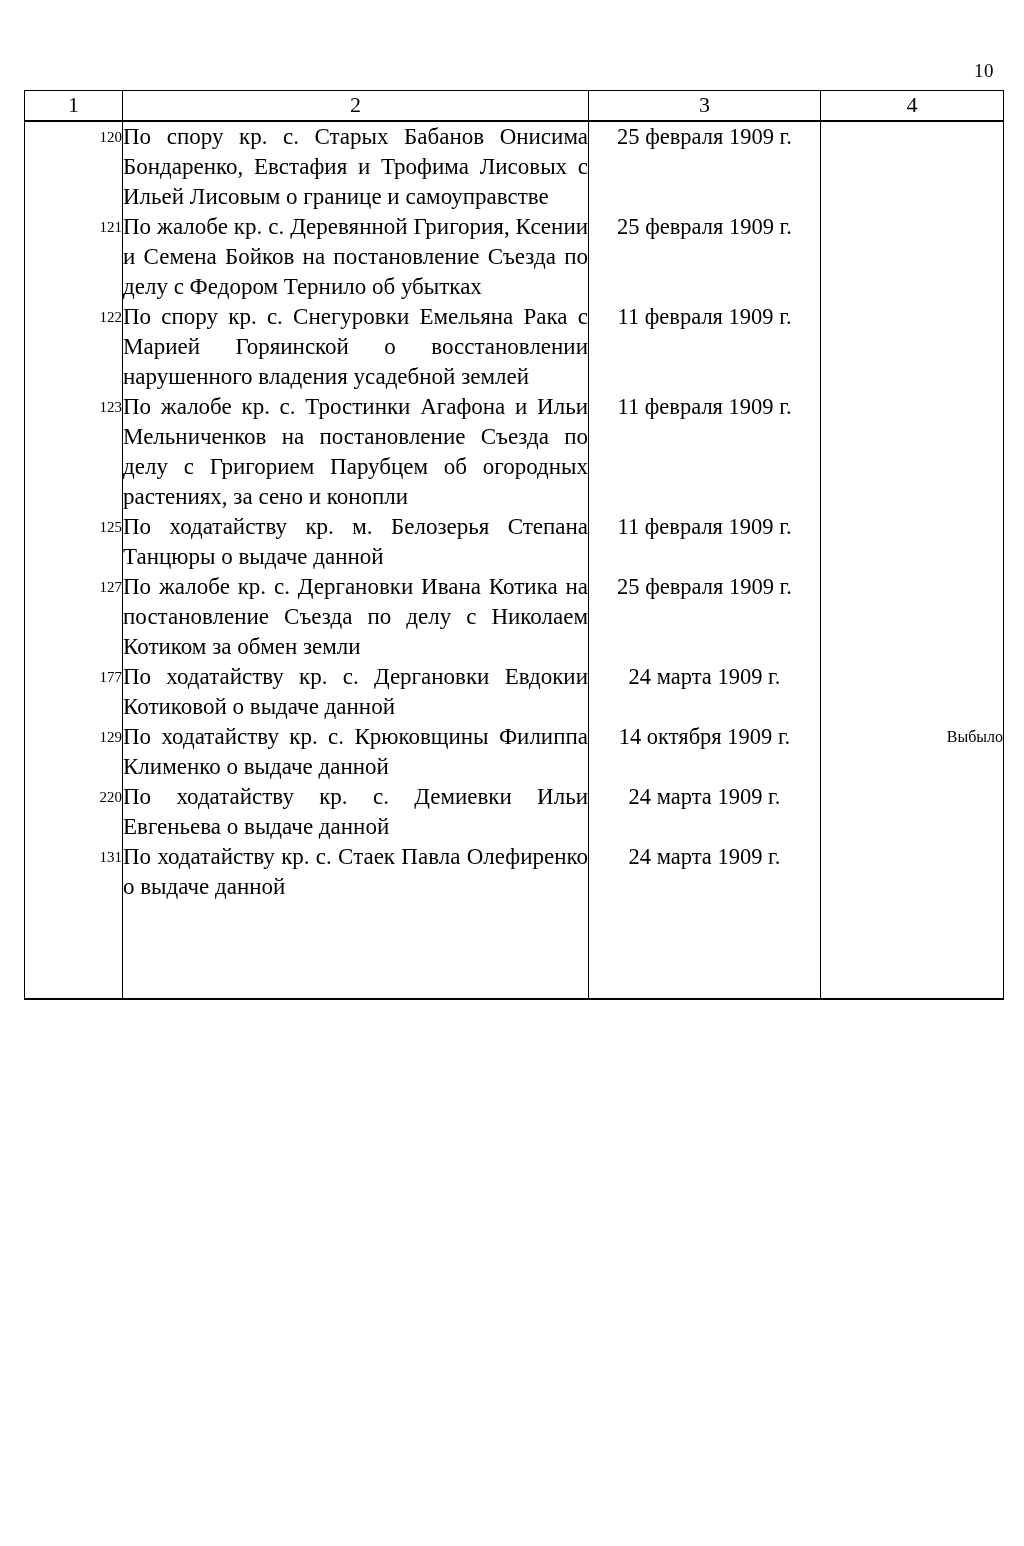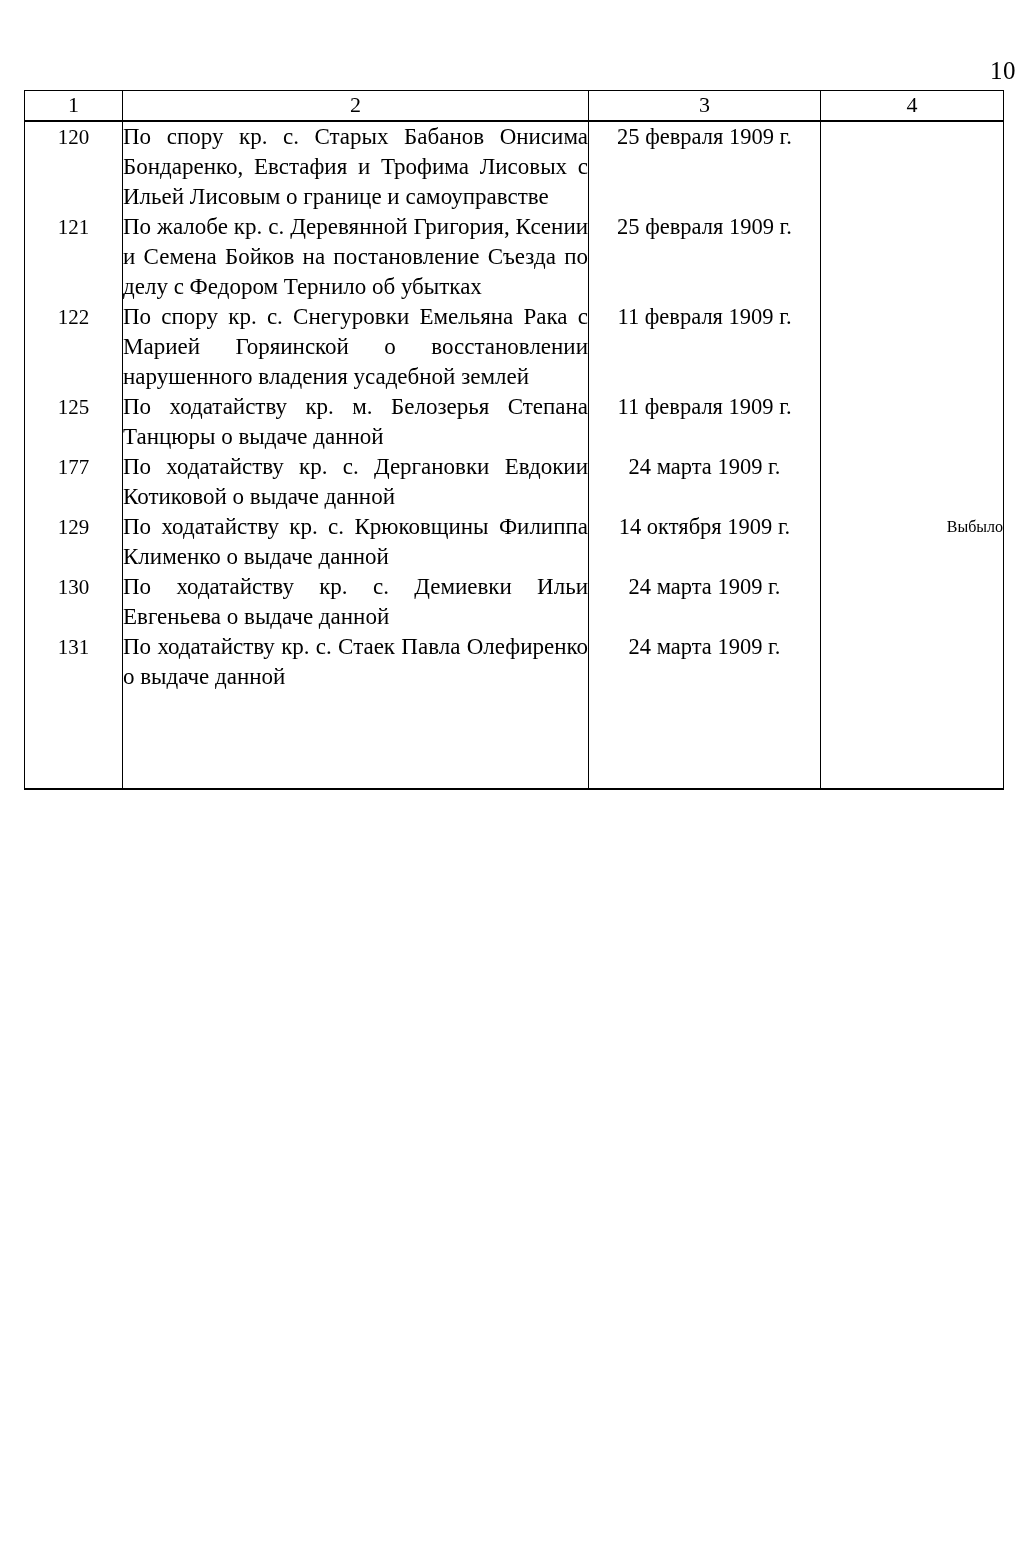--- a/index.html
+++ b/index.html
@@ -19,23 +19,23 @@
   #page {
     position: absolute;
     left: 0; top: 0;
     width: 1024px;
     height: 1546px;
   }
 
   
   .page-number {
     position: absolute;
-    right: 8px;
+    right: 30px;
     top: 57px;
-    font-size: 25px;
+    font-size: 19px;
     line-height: 28px;
     letter-spacing: 0.5px;
   }
 
   
   .doc-table {
     position: absolute;
     left: 24px;
     top: 90px;
     width: 979px;
@@ -67,22 +67,22 @@
   
   .doc-table tbody td {
     border-top: none;
     border-bottom: none;
   }
   .doc-table tbody tr:last-child td {
     border-bottom: 2px solid #000;
   }
 
   .cell-num {
-    text-align: center;
-    font-size: 21px;
+    text-align: right;
+    font-size: 15px;
     line-height: 30px;
     padding-top: 14px;
     padding-bottom: 14px;
   }
   .cell-desc {
     text-align: justify;
     text-align-last: left;
     font-size: 23px;
     line-height: 30px;
     padding: 14px 10px 14px 11px;
@@ -151,47 +151,59 @@
         <td class="cell-note"></td>
       </tr>
 
       <tr>
         <td class="cell-num">122</td>
         <td class="cell-desc">По спору  кр. с. Снегуровки Емельяна Рака с Марией Горяинской о восстановлении нарушенного владения усадебной землей</td>
         <td class="cell-date">11 февраля 1909 г.</td>
         <td class="cell-note"></td>
       </tr>
 
+      <tr>
+        <td class="cell-num">123</td>
+        <td class="cell-desc">По жалобе кр. с. Тростинки Агафона и Ильи Мельниченков на постановление Съезда по делу с Григорием Парубцем об огородных растениях, за сено и конопли</td>
+        <td class="cell-date">11 февраля 1909 г.</td>
+        <td class="cell-note"></td>
+      </tr>
 
 
       <tr>
         <td class="cell-num">125</td>
         <td class="cell-desc">По ходатайству кр. м. Белозерья Степана Танцюры о выдаче данной</td>
         <td class="cell-date">11 февраля 1909 г.</td>
         <td class="cell-note"></td>
       </tr>
 
 
+      <tr>
+        <td class="cell-num">127</td>
+        <td class="cell-desc">По жалобе кр. с. Дергановки Ивана Котика на постановление Съезда по делу с Николаем Котиком за обмен земли</td>
+        <td class="cell-date">25 февраля 1909 г.</td>
+        <td class="cell-note"></td>
+      </tr>
 
       <tr>
         <td class="cell-num">177</td>
         <td class="cell-desc">По ходатайству кр. с. Дергановки Евдокии Котиковой о выдаче данной</td>
         <td class="cell-date">24 марта 1909 г.</td>
         <td class="cell-note"></td>
       </tr>
 
       <tr>
         <td class="cell-num">129</td>
         <td class="cell-desc">По ходатайству кр. с. Крюковщины Филиппа Клименко о выдаче данной</td>
         <td class="cell-date">14 октября 1909 г.</td>
         <td class="cell-note">Выбыло</td>
       </tr>
 
       <tr>
-        <td class="cell-num">130</td>
+        <td class="cell-num">220</td>
         <td class="cell-desc">По ходатайству кр. с. Демиевки Ильи Евгеньева о выдаче данной</td>
         <td class="cell-date">24 марта 1909 г.</td>
         <td class="cell-note"></td>
       </tr>
 
       <tr>
         <td class="cell-num">131</td>
         <td class="cell-desc">По ходатайству кр. с. Стаек Павла Олефиренко о выдаче данной</td>
         <td class="cell-date">24 марта 1909 г.</td>
         <td class="cell-note"></td>

